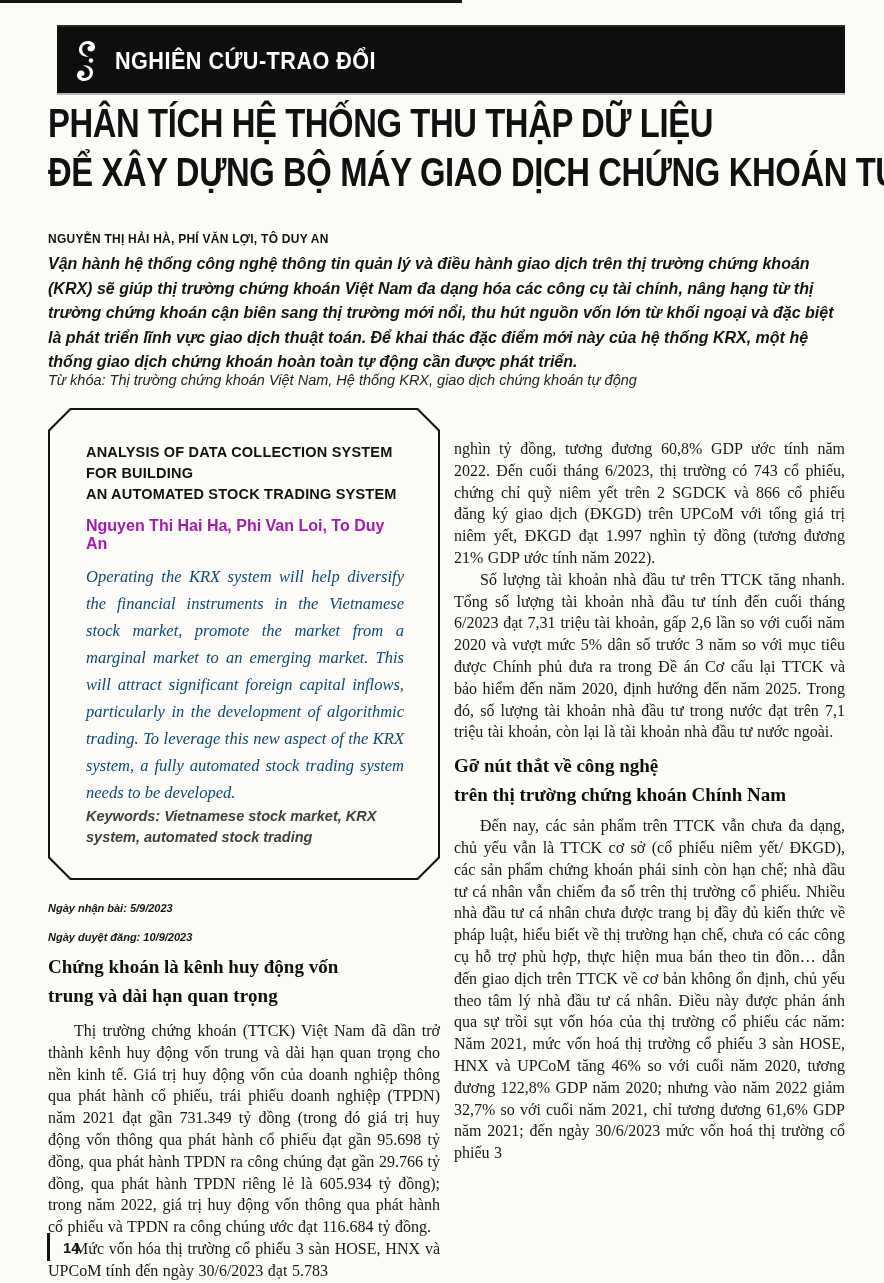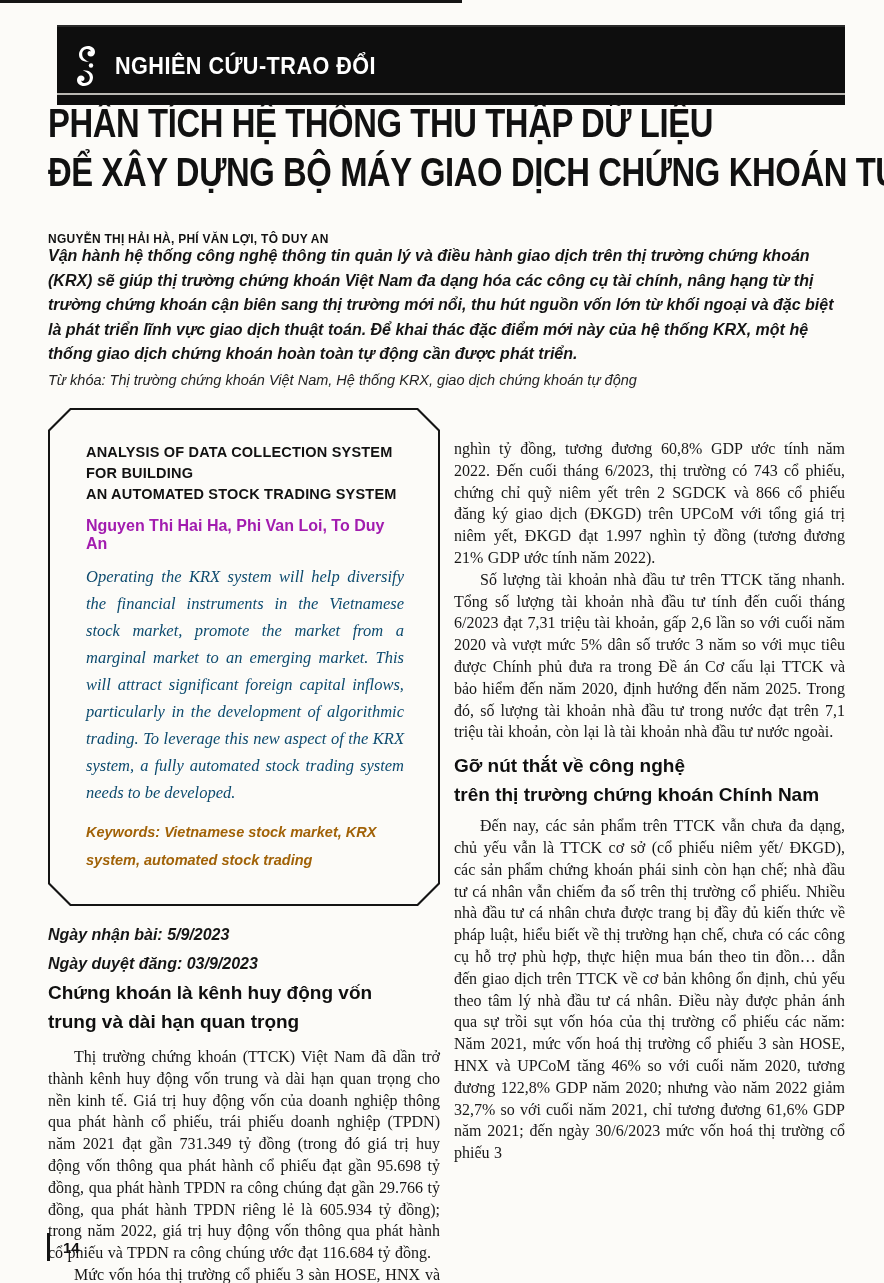--- a/index.html
+++ b/index.html
@@ -10,21 +10,21 @@
     margin:0 auto;
     background:#fcfbf8;
     color:#1c1c1c;
     overflow:hidden;
     font-family:"Liberation Serif","DejaVu Serif",serif;
   }
   .top-scan-line { position:absolute; top:0; left:0; width:462px; height:3px; background:#151515; }
 
   
   .header-bar {
-    position:absolute; top:25px; left:57px; width:788px; height:80px;
+    position:absolute; top:25px; left:57px; width:788px; height:70px;
     background:#0e0e0e; display:flex; align-items:center;
     border-top:2px solid #2a2a2a;
   }
   .bar-underline { position:absolute; top:93px; left:57px; width:788px; height:2px; background:#b9b7b2; }
   .logo-wrap { width:58px; display:flex; justify-content:center; align-items:center; }
   .bar-label {
     font-family:"Liberation Sans","DejaVu Sans",sans-serif;
     font-weight:bold; font-size:23px; color:#ffffff; letter-spacing:.5px;
     transform:scaleX(.94); transform-origin:0 50%;
   }
@@ -36,21 +36,21 @@
     font-weight:bold; font-size:41px; line-height:49px; color:#111;
     transform:scaleX(.80); transform-origin:0 50%; letter-spacing:-.5px; white-space:nowrap;
   }
   .authors {
     position:absolute; top:231px; left:48px;
     font-family:"Liberation Sans","DejaVu Sans",sans-serif;
     font-weight:bold; font-size:13px; letter-spacing:.3px; color:#111;
     transform:scaleX(.92); transform-origin:0 50%; white-space:nowrap;
   }
   .abstract-vi {
-    position:absolute; top:244px; left:48px; width:790px;
+    position:absolute; top:252px; left:48px; width:790px;
     font-family:"Liberation Sans","DejaVu Sans",sans-serif;
     font-weight:bold; font-style:italic; font-size:16px; line-height:24.5px; color:#141414;
   }
   .keywords-vi {
     position:absolute; top:372px; left:48px; width:790px;
     font-family:"Liberation Sans","DejaVu Sans",sans-serif;
     font-style:italic; font-size:14.5px; color:#222;
   }
 
   
@@ -76,33 +76,32 @@
   .abs-box-authors {
     margin-top:12px;
     font-family:"Liberation Sans","DejaVu Sans",sans-serif;
     font-weight:bold; font-size:16px; color:#a21caf;
   }
   .abs-box-body {
     margin-top:10px;
     font-style:italic; font-size:16.5px; line-height:27px; text-align:justify; color:#0c4a6e;
   }
   .abs-box-keywords {
-    margin-top:12px;
-    font-family:"Liberation Sans","DejaVu Sans",sans-serif;
-    font-weight:bold; font-style:italic; font-size:14.5px; line-height:28px; color:#a16207;
+    font-family:"Liberation Sans","DejaVu Sans",sans-serif;
+    font-weight:bold; font-style:italic; font-size:14.5px; line-height:21px; color:#404040;
   }
 
   .dates { margin-top:14px; }
   .date-line {
     font-family:"Liberation Sans","DejaVu Sans",sans-serif;
-    font-weight:bold; font-style:italic; font-size:16px; line-height:29px; color:#151515;
+    font-weight:bold; font-style:italic; font-size:11px; line-height:29px; color:#151515;
   }
 
   .sec-heading {
-    font-family:Liberation Sans, sans-serif;
+    font-family:Liberation Serif, serif;
     font-weight:bold; font-size:19px; line-height:29px; color:#0f0f0f;
   }
   .col-left .sec-heading { }
   .col-right .sec-heading { margin:8px 0 6px 0; }
 
   .body-para {
     font-size:16px; line-height:21.8px; text-align:justify; text-indent:26px; color:#171717;
     word-spacing:.5px;
   }
   .col-left .body-para:first-of-type { margin-top:10px; }
@@ -158,21 +157,21 @@
             <span>AN AUTOMATED STOCK TRADING SYSTEM</span>
           </div>
           <div class="abs-box-authors">Nguyen Thi Hai Ha, Phi Van Loi, To Duy An</div>
           <div class="abs-box-body">Operating the KRX system will help diversify the financial instruments in the Vietnamese stock market, promote the market from a marginal market to an emerging market. This will attract significant foreign capital inflows, particularly in the development of algorithmic trading. To leverage this new aspect of the KRX system, a fully automated stock trading system needs to be developed.</div>
           <div class="abs-box-keywords">Keywords: Vietnamese stock market, KRX system, automated stock trading</div>
         </div>
       </div>
 
       <div class="dates">
         <div class="date-line">Ngày nhận bài: 5/9/2023</div>
-        <div class="date-line">Ngày duyệt đăng: 03/9/2023</div>
+        <div class="date-line">Ngày duyệt đăng: 10/9/2023</div>
       </div>
 
       <div class="sec-heading">
         <span>Chứng khoán là kênh huy động vốn</span><br>
         <span>trung và dài hạn quan trọng</span>
       </div>
 
       <p class="body-para">Thị trường chứng khoán (TTCK) Việt Nam đã dần trở thành kênh huy động vốn trung và dài hạn quan trọng cho nền kinh tế. Giá trị huy động vốn của doanh nghiệp thông qua phát hành cổ phiếu, trái phiếu doanh nghiệp (TPDN) năm 2021 đạt gần 731.349 tỷ đồng (trong đó giá trị huy động vốn thông qua phát hành cổ phiếu đạt gần 95.698 tỷ đồng, qua phát hành TPDN ra công chúng đạt gần 29.766 tỷ đồng, qua phát hành TPDN riêng lẻ là 605.934 tỷ đồng); trong năm 2022, giá trị huy động vốn thông qua phát hành cổ phiếu và TPDN ra công chúng ước đạt 116.684 tỷ đồng.</p>
       <p class="body-para">Mức vốn hóa thị trường cổ phiếu 3 sàn HOSE, HNX và UPCoM tính đến ngày 30/6/2023 đạt 5.783</p>
     </div>

